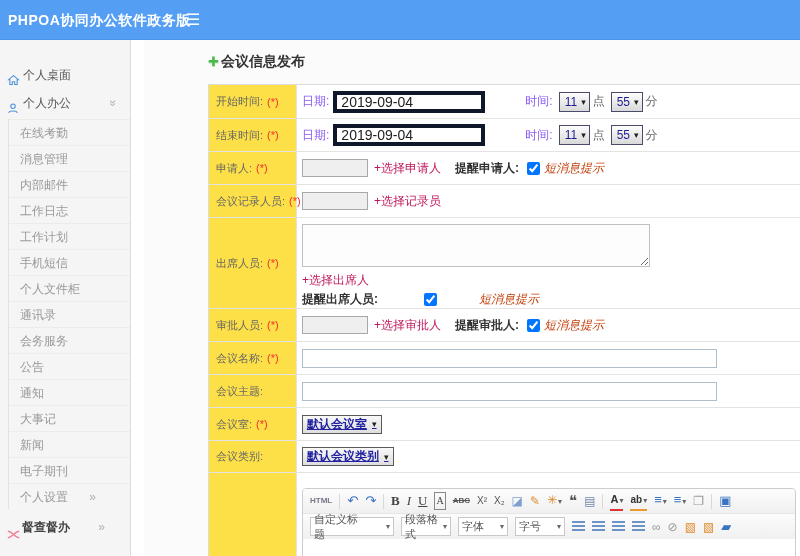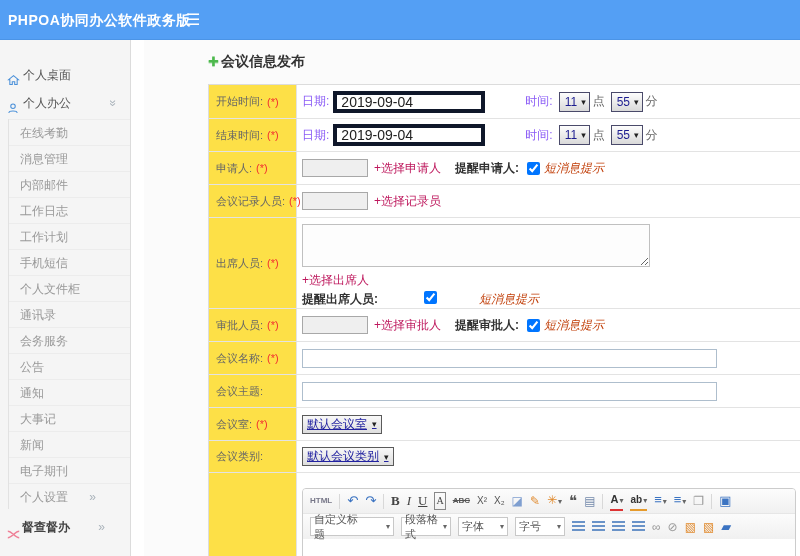--- a/index.html
+++ b/index.html
@@ -71,21 +71,21 @@
             padding-top:6px; }
   .attend-area { width:348px; height:46px; border:1px solid #c0c0c0; background:#fdfdfd;
                  resize:both; font-family:inherit; }
   .fc-col .blue-link { margin:5px 0 2px 0; display:inline-block; }
   .fc-col .remind { margin-left:0; }
 
   .wide-input { width:415px; height:19px; border:1px solid #aebecd; background:#fff;
                 font-family:inherit; font-size:12px; padding-left:3px; }
   .room-select { display:inline-flex; align-items:center; height:19px; cursor:pointer;
                  border:1px solid #5a5a5a; background:linear-gradient(#f8f8f8,#dedede);
-                 color:#2222a0; font-weight:normal; font-size:12px; padding:0 4px;
+                 color:#2222a0; font-weight:bold; font-size:12px; padding:0 4px;
                  text-decoration:underline; }
   .room-select .arr { color:#222; font-size:9px; margin-left:5px; text-decoration:none; }
 
   
   .editor-row { height:120px; }
   .editor { margin-top:9px; width:494px; border:1px solid #cccccc;
             border-radius:4px 4px 0 0; background:#f7f7f7; overflow:hidden; }
   .tb { display:flex; align-items:center; height:25px; padding:0 7px; gap:7px;
         background:linear-gradient(#fcfcfc,#f0f0f0); }
   .tb1 { border-bottom:1px solid #e6e6e6; }
@@ -246,21 +246,21 @@
     </div>
 
     <div class="frow h91">
       <div class="flabel">
           <span>出席人员:</span>
           <span class="req">(*)</span>
         </div>
       <div class="fcontent fc-col">
         <textarea class="attend-area" style=""></textarea>
         <a class="blue-link">+选择出席人</a>
-        <div style="display:flex;align-items:flex-start;gap:38px;">
+        <div style="display:flex;align-items:center;gap:38px;">
           <span class="remind">提醒出席人员:</span>
           <input type="checkbox" checked="" style="">
           <span class="sms">短消息提示</span>
         </div>
       </div>
     </div>
 
     <div class="frow h33">
       <div class="flabel">
           <span>审批人员:</span>

